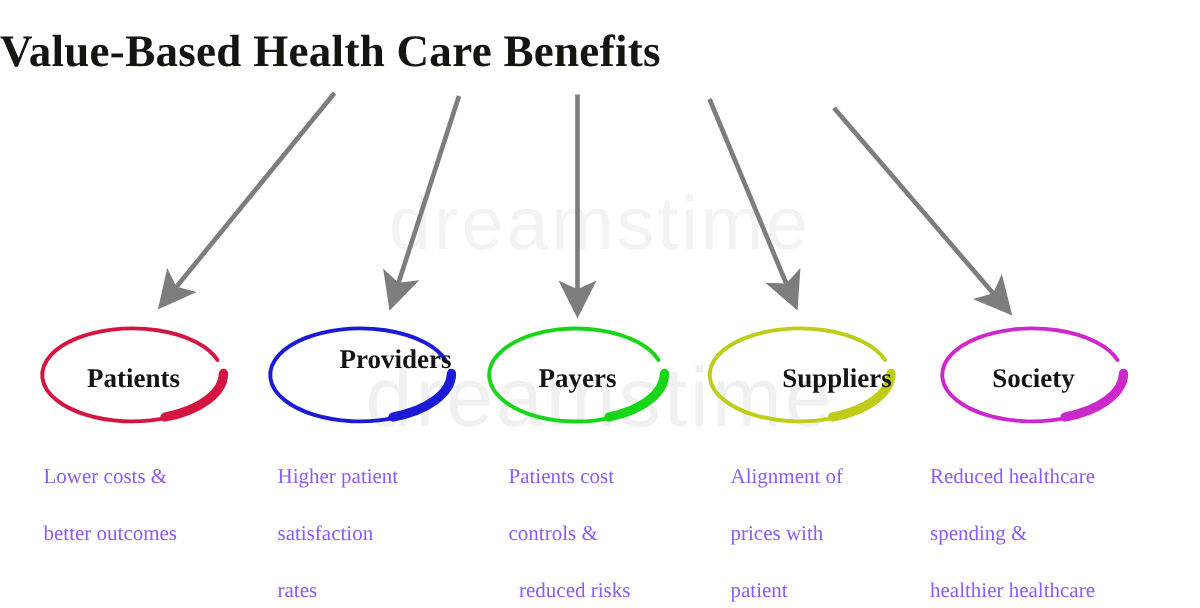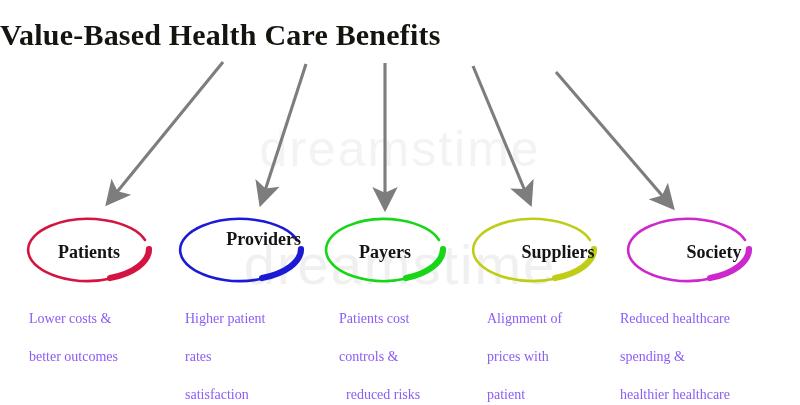--- a/index.html
+++ b/index.html
@@ -143,31 +143,31 @@
       <path d="M749,249 A60,31 0 0,1 710,278" fill="none" stroke="#cc28cc" stroke-width="6.2" stroke-linecap="round"></path>
     </g>
   </svg>
 
   <div class="title">Value-Based Health Care Benefits</div>
 
   <div class="node-label" style="left:29px; top:242px; width:120px;">Patients</div>
   <div class="node-label" style="left:181px; top:229px; width:120px;text-align:right;">Providers</div>
   <div class="node-label" style="left:327px; top:242px; width:116px;">Payers</div>
   <div class="node-label" style="left:474px; top:242px; width:120px;margin-left:24px;">Suppliers</div>
-  <div class="node-label" style="left:654px; top:242px; width:120px;">Society</div>
+  <div class="node-label" style="left:629px; top:242px; width:120px;">Society</div>
 
   <div class="desc" style="left:29px; top:290px; width:150px;">
     <span class="desc-line">Lower costs &amp;</span>
     <span class="desc-line">better outcomes</span>
   </div>
 
   <div class="desc" style="left:185px; top:290px; width:150px;">
     <span class="desc-line">Higher patient</span>
+    <span class="desc-line">satisfaction</span>
     <span class="desc-line">rates</span>
-    <span class="desc-line">satisfaction</span>
   </div>
 
   <div class="desc" style="left:339px; top:290px; width:155px;">
     <span class="desc-line">Patients cost</span>
     <span class="desc-line">controls &amp;</span>
     <span class="desc-line indent">reduced risks</span>
   </div>
 
   <div class="desc" style="left:487px; top:290px; width:140px;">
     <span class="desc-line">Alignment of</span>

